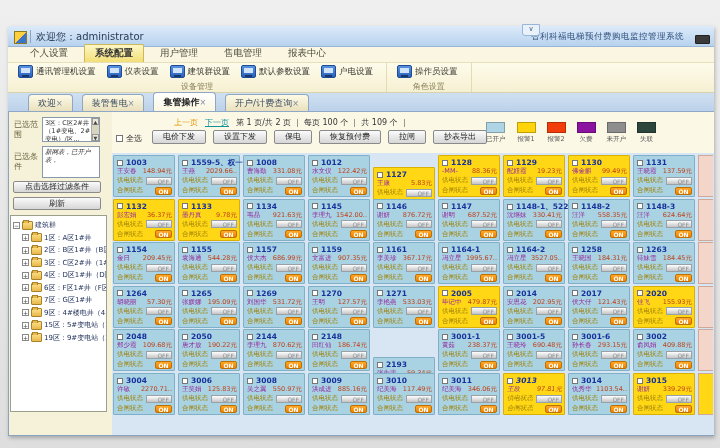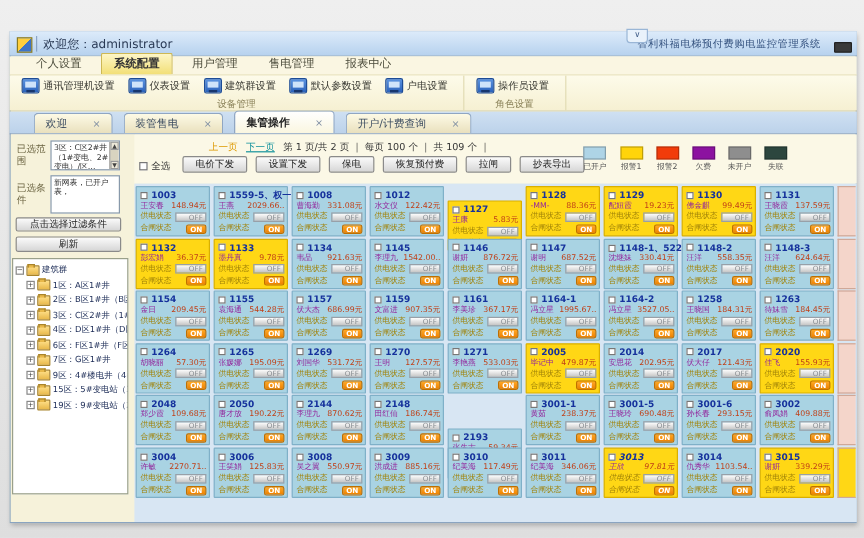--- a/index.html
+++ b/index.html
@@ -23,31 +23,31 @@
   .ribbon{left:8px;top:63px;width:706px;height:30px;background:linear-gradient(#fdfbea,#f6f0d2);border-bottom:1px solid #d8d2ac;box-sizing:border-box;display:flex;}
   .rgroup{display:flex;flex-direction:column;border-right:1px solid #e2dbb4;}
   .rgroup-btns{flex:1;display:flex;align-items:center;padding:0 6px;}
   .rbtn{display:flex;align-items:center;gap:3px;padding:2px 7px 2px 4px;font-size:8.5px;color:#3a3a33;white-space:nowrap;}
   .mon{width:13px;height:11px;background:linear-gradient(#5b93e0,#2a61ba);border:1px solid #1d4c96;border-radius:2px;position:relative;flex:none;}
   .mon::after{content:"";position:absolute;left:2px;top:2px;right:2px;bottom:4px;background:#cfe3fa;}
   .mon::before{content:"";position:absolute;left:3px;bottom:0px;right:3px;height:2px;background:#17366e;}
   .rgroup-label{font-size:8px;color:#8a8158;text-align:center;padding:1px 0 2px;}
   
   .dtabs{left:8px;top:93px;width:706px;height:19px;background:linear-gradient(#cfe0f2,#bcd2ea);border-bottom:1px solid #8fa8c8;box-sizing:border-box;display:flex;align-items:flex-end;padding-left:20px;}
-  .dtab{display:flex;align-items:center;gap:21px;font-size:9px;color:#3c4c60;background:linear-gradient(#fdfae6,#e9e0bd);border:1px solid #90a6c2;border-bottom:none;border-radius:4px 4px 0 0;padding:2px 9px;margin-right:9px;height:12px;}
+  .dtab{display:flex;align-items:center;gap:0;font-size:9px;color:#3c4c60;background:linear-gradient(#fdfae6,#e9e0bd);border:1px solid #90a6c2;border-bottom:none;border-radius:4px 4px 0 0;padding:2px 9px;margin-right:9px;height:12px;}
   .dtab.active{background:linear-gradient(#ffffff,#faf6e0);font-weight:bold;height:14px;color:#222;}
   .dtab .x{font-size:8px;color:#7a8aa0;font-weight:normal;}
   
   .leftcol{left:9px;top:112px;width:103px;height:323px;background:#f6f2da;}
   .flabel{font-size:8px;color:#6a6340;width:24px;line-height:1.3;}
   .listbox{left:42px;top:117px;width:58px;height:25px;background:#fff;border:1px solid #8899aa;box-sizing:border-box;font-size:6.5px;color:#333;line-height:1.25;padding:1px 8px 1px 2px;overflow:hidden;}
   .lb-scroll{position:absolute;right:0;top:0;bottom:0;width:7px;background:#d8d4c0;border-left:1px solid #aaa;}
   .lb-scroll span{position:absolute;left:0;width:7px;height:7px;font-size:5px;line-height:7px;text-align:center;color:#444;background:#ece8d8;border:1px solid #999;box-sizing:border-box;}
   .lb-up{top:0;} .lb-dn{bottom:0;}
-  .condbox{left:42px;top:146px;width:58px;height:32px;background:#fff;border:1px solid #8899aa;box-sizing:border-box;font-size:6.5px;color:#333;padding:1px 2px;line-height:1.3;}
+  .condbox{left:42px;top:146px;width:58px;height:32px;background:#fff;border:1px solid #8899aa;box-sizing:border-box;font-size:6.5px;color:#333;padding:1px 2px;line-height:1.3;font-style:italic;}
   .gbtn{background:linear-gradient(#fbfbfb,#d6d6d6);border:1px solid #8a8a8a;border-radius:2px;font-size:8px;color:#222;text-align:center;box-sizing:border-box;font-family:"DejaVu Sans",sans-serif;}
   .filterbtn{left:13px;top:181px;width:88px;height:12px;line-height:10px;}
   .refreshbtn{left:13px;top:197px;width:88px;height:13px;line-height:11px;}
   
   .tree{left:10px;top:215px;width:97px;height:197px;background:#fff;border:1px solid #9aa08a;box-sizing:border-box;overflow:hidden;padding:3px 2px;}
   .trow{display:flex;align-items:center;gap:2px;font-size:7px;color:#1a2a55;height:12.5px;white-space:nowrap;}
   .trow.child{padding-left:9px;}
   .tgl{width:7px;height:7px;flex:none;background:#fff;border:1px solid #888;font-size:6px;line-height:5px;text-align:center;color:#444;box-sizing:border-box;}
   .fold{width:9px;height:7px;flex:none;background:linear-gradient(#ffe08a,#e8b84a);border:1px solid #a8832a;border-radius:1px;position:relative;}
   .fold::before{content:"";position:absolute;left:0;top:-2px;width:4px;height:2px;background:#e8b84a;border:1px solid #a8832a;border-bottom:none;}

